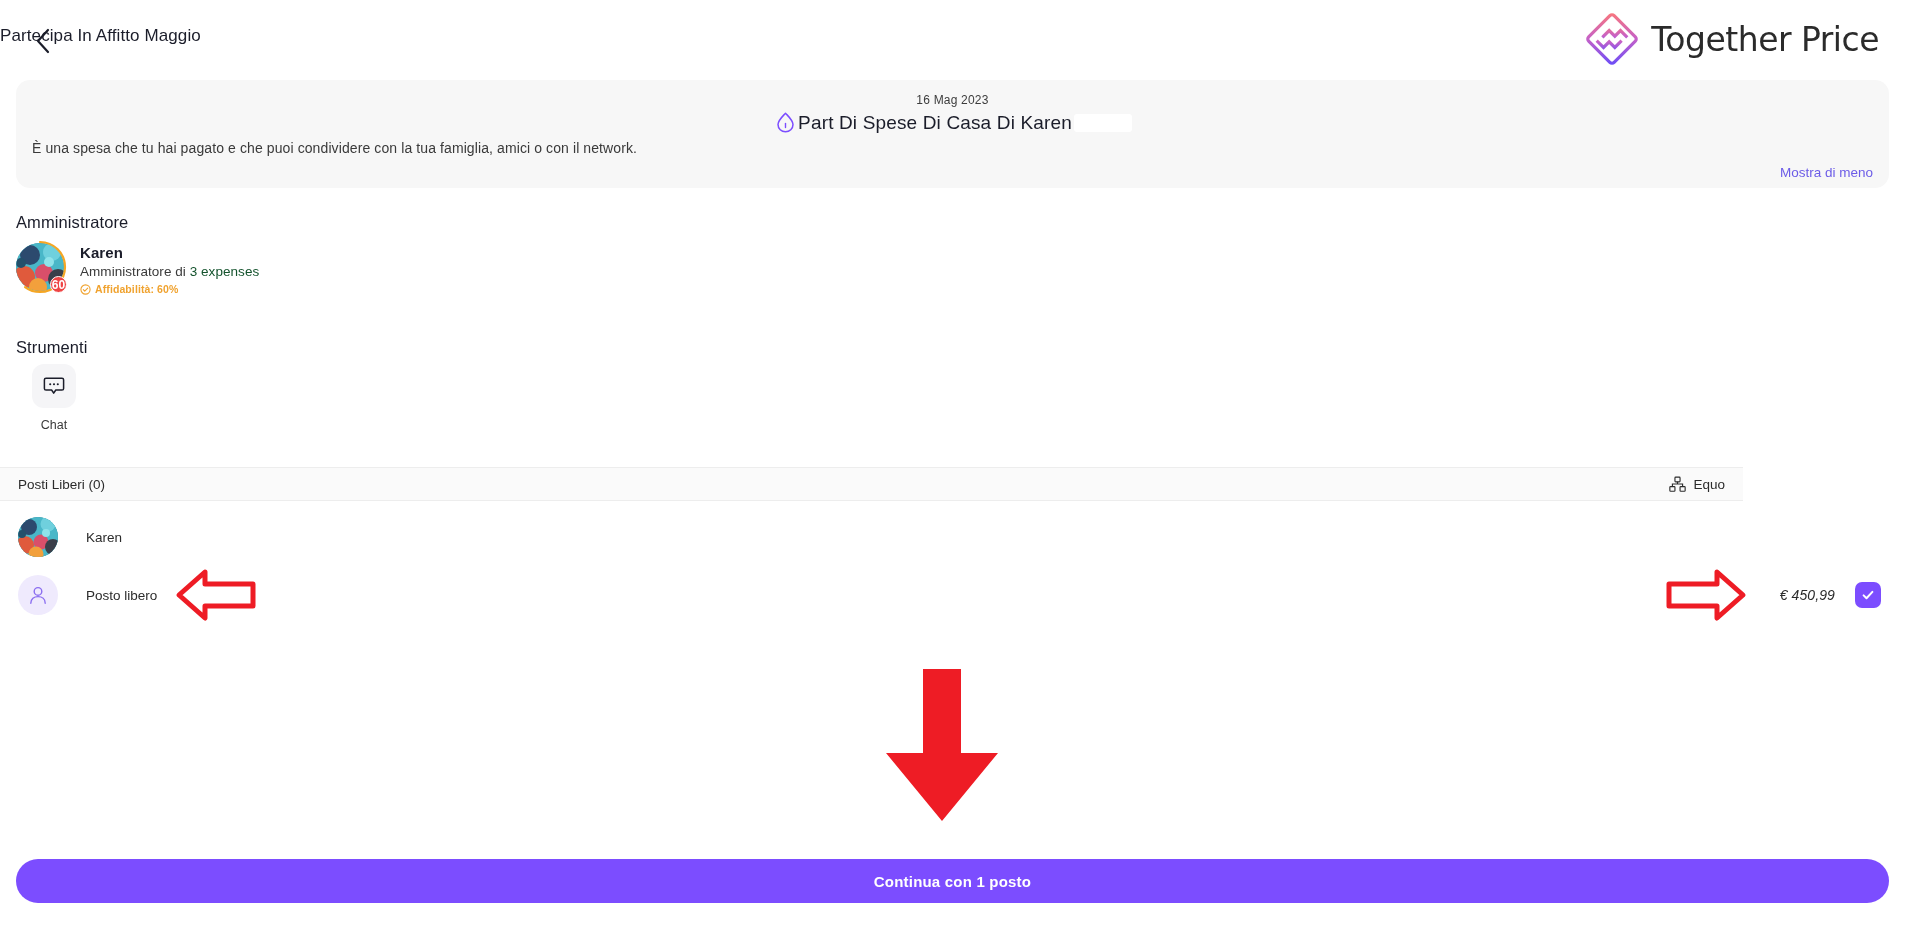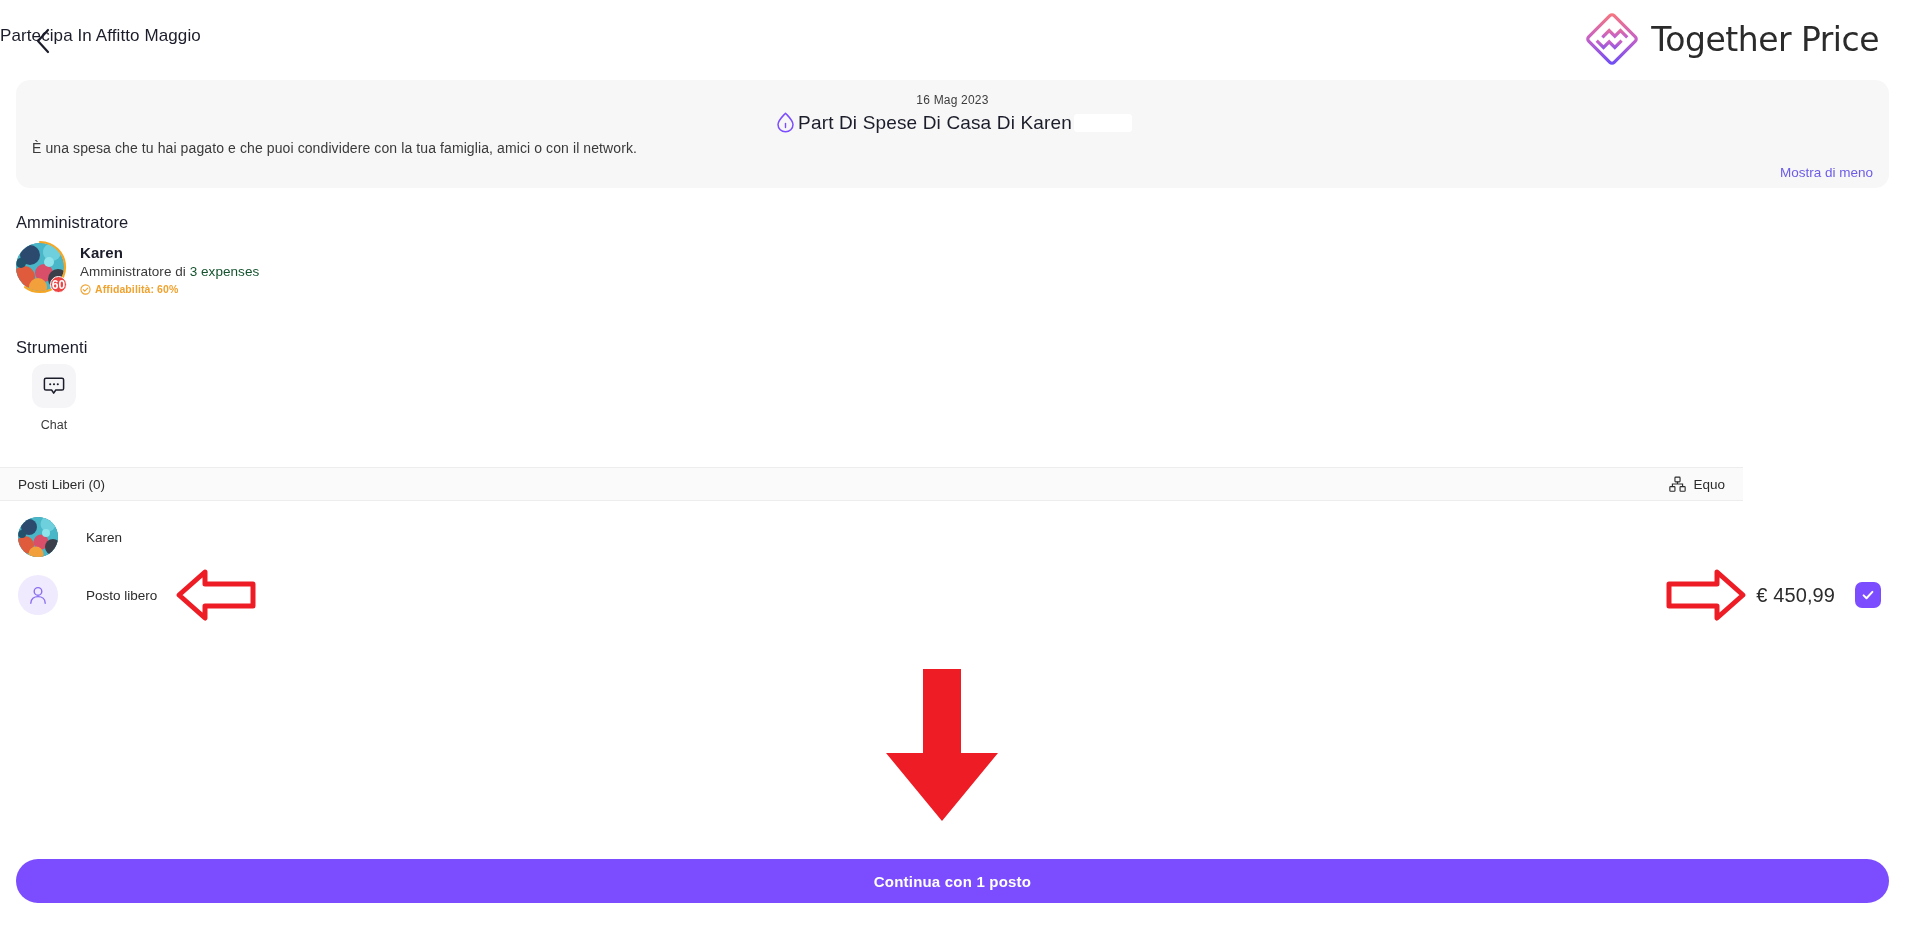--- a/index.html
+++ b/index.html
@@ -305,23 +305,24 @@
     font-size: 13.5px;
     color: #2b2b2b;
   }
   .p-right {
     margin-left: auto;
     display: flex;
     align-items: center;
     gap: 14px;
   }
   .p-price {
-    font-size: 20px;
+    font-size: 14px;
     color: #2b2b2b;
     letter-spacing: 0.1px;
+    font-style: italic;
   }
   .checkbox-halo {
     width: 38px; height: 38px;
     border-radius: 50%;
     background: #ffffff;
     display: flex;
     align-items: center;
     justify-content: center;
     box-shadow: 0 0 0 2px #ffffff;
   }

